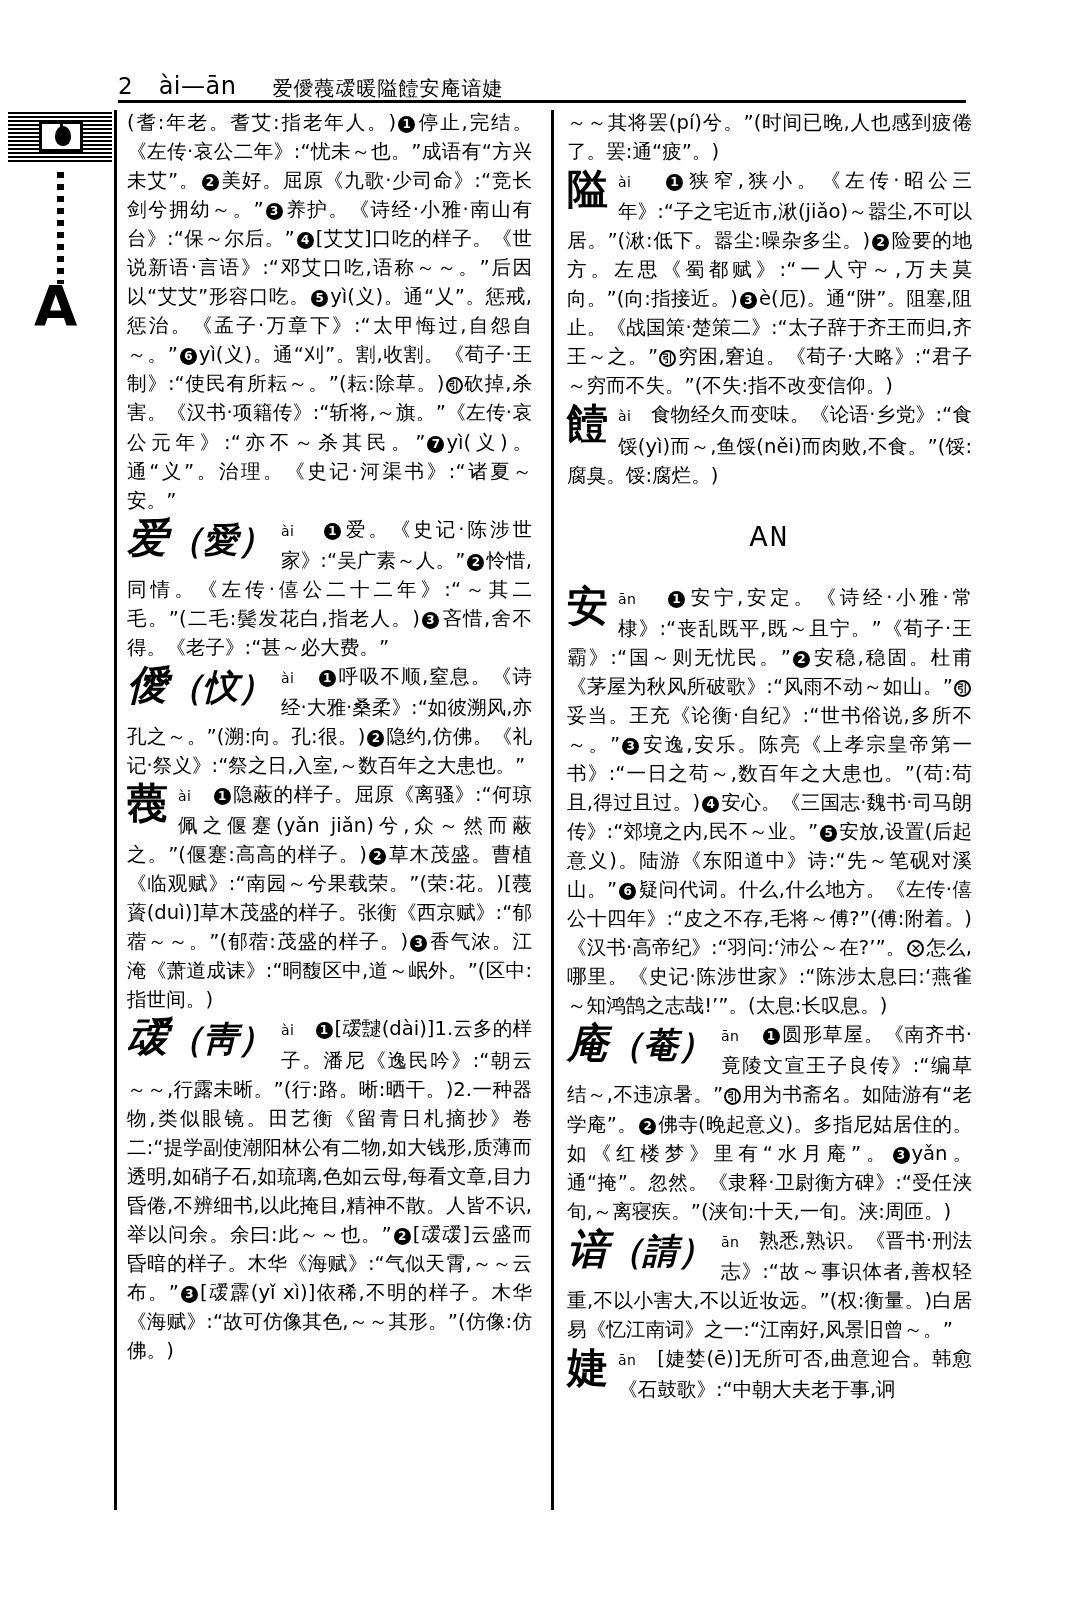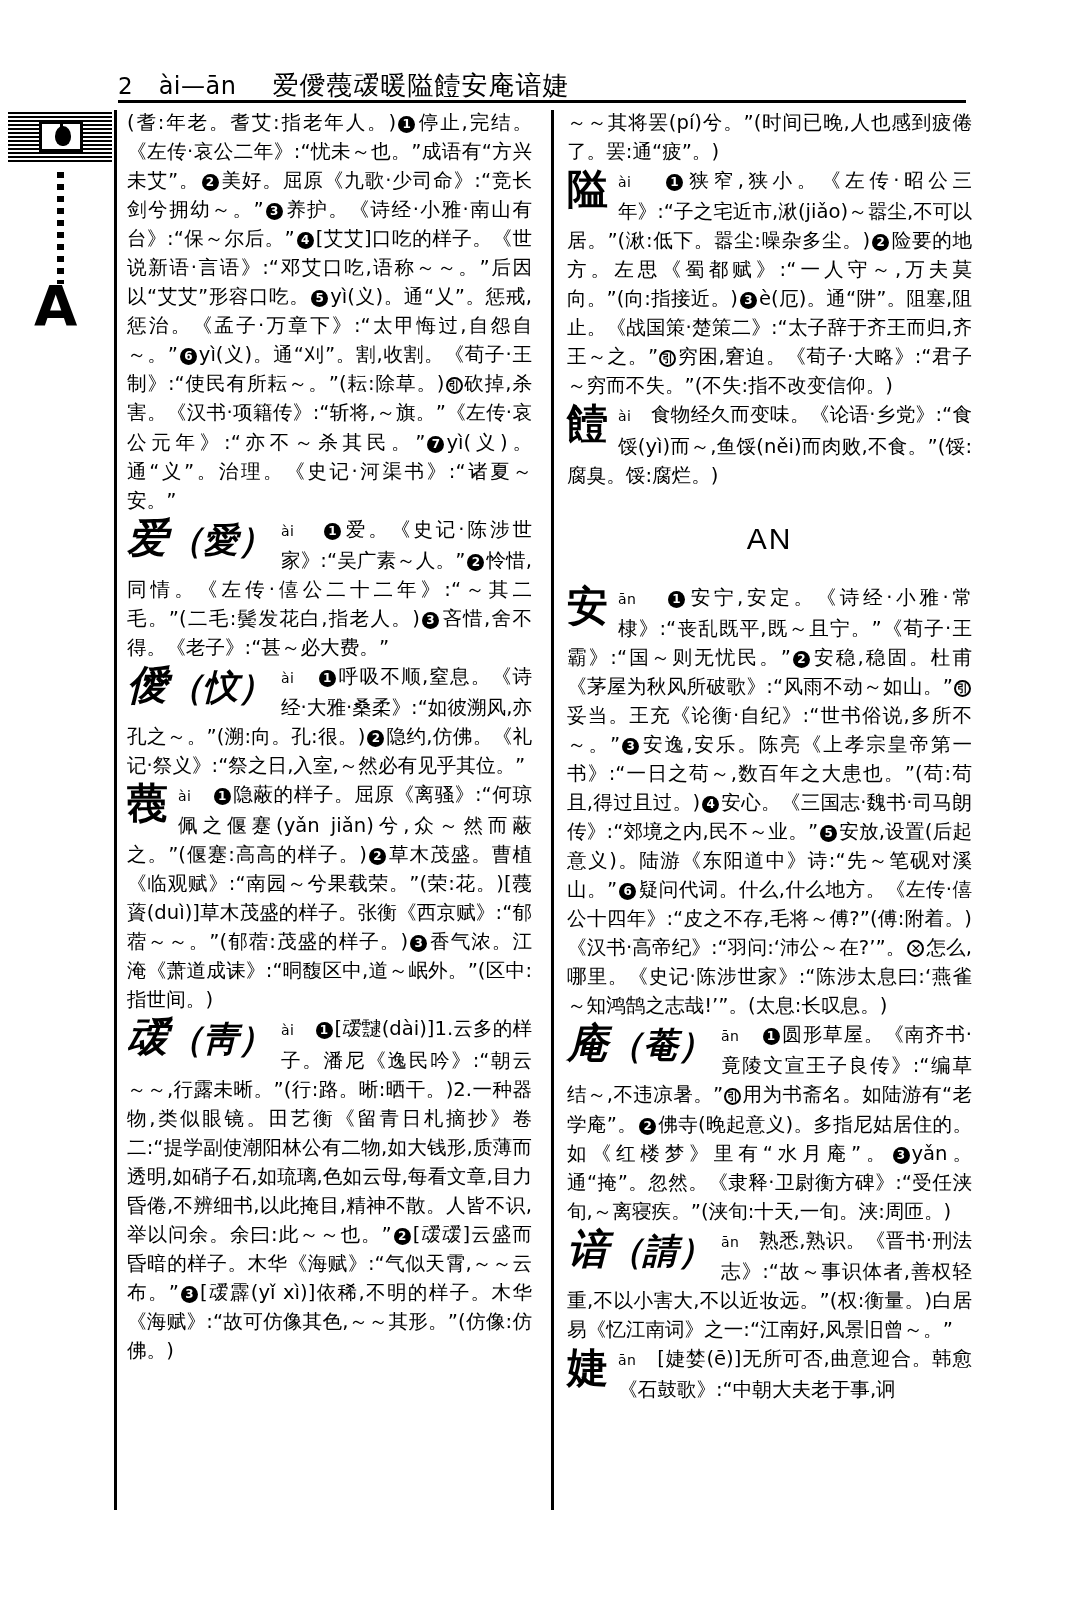--- a/index.html
+++ b/index.html
@@ -11,21 +11,21 @@
   }
   .page{position:absolute;inset:0;background:#fff;}
 
   
   .header{
     position:absolute;left:118px;top:58px;width:846px;height:40px;
     display:flex;align-items:flex-end;white-space:nowrap;
   }
   .hdr-pageno{font-size:23px;line-height:1;margin-right:26px;font-family:"DejaVu Sans",sans-serif;}
   .hdr-pinyin{font-size:24px;line-height:1;letter-spacing:.5px;margin-right:36px;font-family:"DejaVu Sans",sans-serif;}
-  .hdr-chars{font-size:26px;line-height:1;letter-spacing:1px;font-family:"DejaVu Sans","Liberation Sans",sans-serif;}
+  .hdr-chars{font-size:20px;line-height:1;letter-spacing:1px;font-family:"DejaVu Sans","Liberation Sans",sans-serif;}
   .header-rule{
     position:absolute;left:118px;top:100px;width:848px;height:3px;background:#000;
   }
 
   
   .thumb{position:absolute;left:8px;top:112px;width:104px;height:50px;}
   .thumb .stripes{
     position:absolute;inset:0;
     background:repeating-linear-gradient(to bottom,#000 0 2px,#fff 2px 4px);
   }
@@ -87,21 +87,21 @@
   }
   .mk-x{
     display:inline-block;width:17px;height:17px;border-radius:50%;
     border:2px solid #000;box-sizing:border-box;background:#fff;color:#000;
     font-size:13px;line-height:13px;text-align:center;vertical-align:1px;margin:0 2px;
     font-family:"DejaVu Sans",sans-serif;
   }
 
   .section-letter{
     text-align:center;font-size:30px;letter-spacing:2px;
-    margin:34px 0 30px 0;font-family:Liberation Sans, sans-serif;
+    margin:34px 0 30px 0;font-family:Liberation Mono, monospace;
     clear:both;
   }
   .clr{clear:both;height:0;overflow:hidden;}
 </style>
 </head>
 <body>
 
 <div class="page">
 
   <div class="header">
@@ -121,21 +121,21 @@
 
   <div class="edge-rule-l"></div>
   <div class="col-rule"></div>
 
   <div class="col col-left">
     <div class="flow"><span>(耆:年老。耆艾:指老年人。)</span><span class="mk">1</span><span>停止,完结。《左传·哀公二年》:“忧未～也。”成语有“方兴未艾”。</span><span class="mk">2</span><span>美好。屈原《九歌·少司命》:“竞长剑兮拥幼～。”</span><span class="mk">3</span><span>养护。《诗经·小雅·南山有台》:“保～尔后。”</span><span class="mk">4</span><span>[艾艾]口吃的样子。《世说新语·言语》:“邓艾口吃,语称～～。”后因以“艾艾”形容口吃。</span><span class="mk">5</span><span>yì(义)。通“乂”。惩戒,惩治。《孟子·万章下》:“太甲悔过,自怨自～。”</span><span class="mk">6</span><span>yì(义)。通“刈”。割,收割。《荀子·王制》:“使民有所耘～。”(耘:除草。)</span><span class="mk-o">引</span><span>砍掉,杀害。《汉书·项籍传》:“斩将,～旗。”《左传·哀公元年》:“亦不～杀其民。”</span><span class="mk">7</span><span>yì(义)。通“义”。治理。《史记·河渠书》:“诸夏～安。”</span></div>
     <div>
         <div class="clr"></div>
         <div class="entry"><span class="hw hw-2">爱<span class="trad">（愛）</span></span><span class="py">ài</span>&nbsp;&nbsp; <span class="mk">1</span><span>爱。《史记·陈涉世家》:“吴广素～人。”</span><span class="mk">2</span><span>怜惜,同情。《左传·僖公二十二年》:“～其二毛。”(二毛:鬓发花白,指老人。)</span><span class="mk">3</span><span>吝惜,舍不得。《老子》:“甚～必大费。”</span></div>
         <div class="clr"></div>
-        <div class="entry"><span class="hw hw-2">僾<span class="trad">（忟）</span></span><span class="py">ài</span>&nbsp;&nbsp; <span class="mk">1</span><span>呼吸不顺,窒息。《诗经·大雅·桑柔》:“如彼溯风,亦孔之～。”(溯:向。孔:很。)</span><span class="mk">2</span><span>隐约,仿佛。《礼记·祭义》:“祭之日,入室,～然必有见乎其位。”</span></div>
+        <div class="entry"><span class="hw hw-2">僾<span class="trad">（忟）</span></span><span class="py">ài</span>&nbsp;&nbsp; <span class="mk">1</span><span>呼吸不顺,窒息。《诗经·大雅·桑柔》:“如彼溯风,亦孔之～。”(溯:向。孔:很。)</span><span class="mk">2</span><span>隐约,仿佛。《礼记·祭义》:“祭之日,入室,～数百年之大患也。”</span></div>
         <div class="clr"></div>
         <div class="entry"><span class="hw hw-1">薎</span><span class="py">ài</span>&nbsp;&nbsp; <span class="mk">1</span><span>隐蔽的样子。屈原《离骚》:“何琼佩之偃蹇(yǎn jiǎn)兮,众～然而蔽之。”(偃蹇:高高的样子。)</span><span class="mk">2</span><span>草木茂盛。曹植《临观赋》:“南园～兮果载荣。”(荣:花。)[薎薋(duì)]草木茂盛的样子。张衡《西京赋》:“郁蓿～～。”(郁蓿:茂盛的样子。)</span><span class="mk">3</span><span>香气浓。江淹《萧道成诔》:“晍馥区中,道～岷外。”(区中:指世间。)</span></div>
         <div class="clr"></div>
         <div class="entry"><span class="hw hw-2">叆<span class="trad">（靑）</span></span><span class="py">ài</span>&nbsp;&nbsp; <span class="mk">1</span><span>[叆靆(dài)]1.云多的样子。潘尼《逸民吟》:“朝云～～,行露未晰。”(行:路。晰:晒干。)2.一种器物,类似眼镜。田艺衡《留青日札摘抄》卷二:“提学副使潮阳林公有二物,如大钱形,质薄而透明,如硝子石,如琉璃,色如云母,每看文章,目力昏倦,不辨细书,以此掩目,精神不散。人皆不识,举以问余。余曰:此～～也。”</span><span class="mk">2</span><span>[叆叆]云盛而昏暗的样子。木华《海赋》:“气似天霄,～～云布。”</span><span class="mk">3</span><span>[叆霹(yǐ xì)]依稀,不明的样子。木华《海赋》:“故可仿像其色,～～其形。”(仿像:仿佛。)</span></div>
         <div class="clr"></div>
       </div>
   </div>
 
   <div class="col col-right">
     <div class="flow"><span>～～其将罢(pí)兮。”(时间已晚,人也感到疲倦了。罢:通“疲”。)</span></div>

